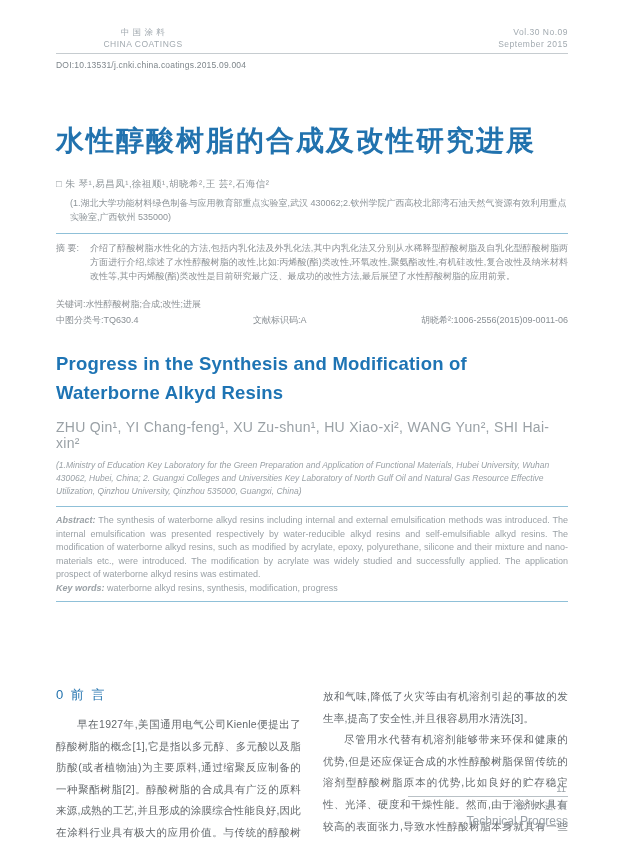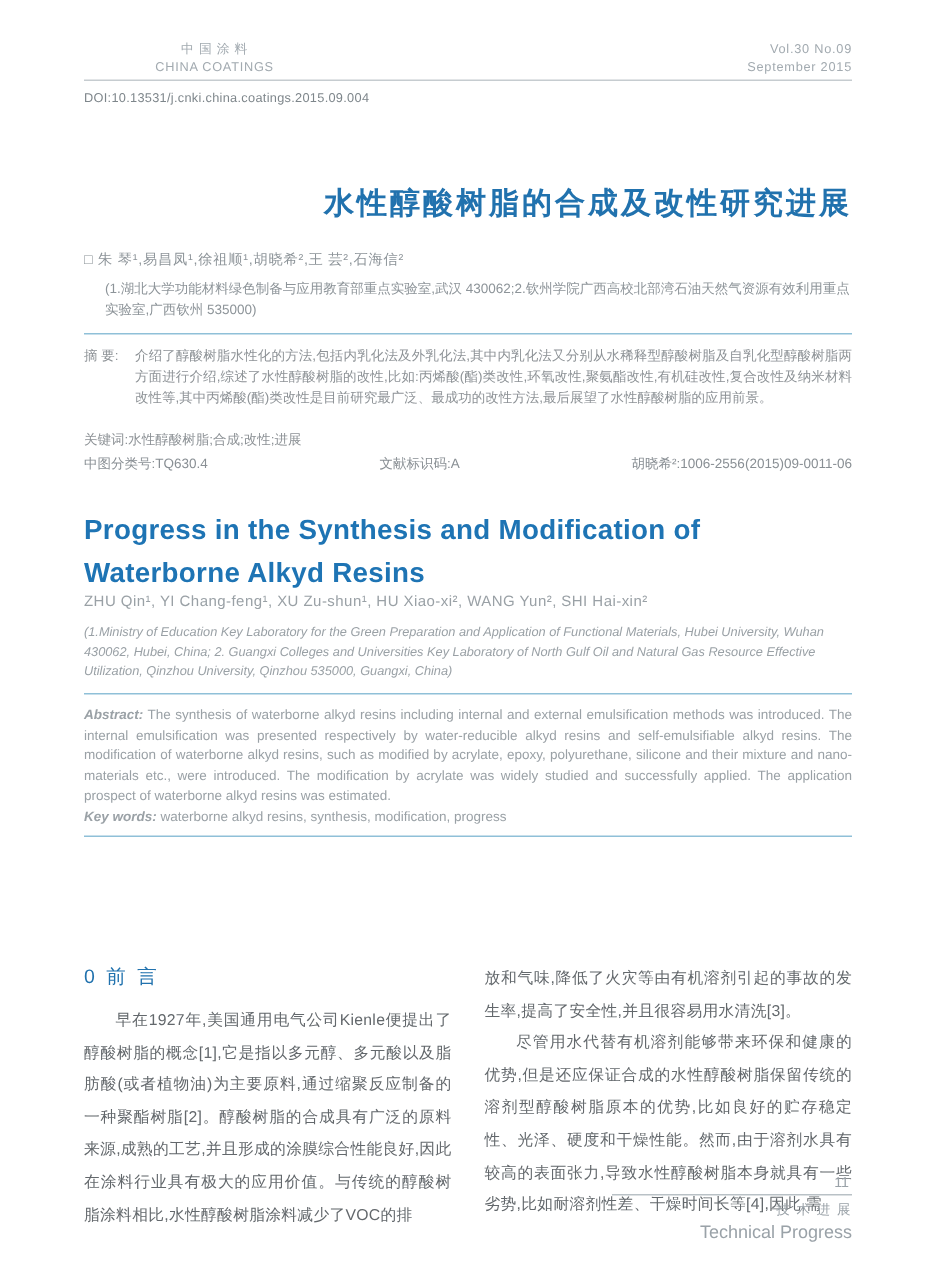--- a/index.html
+++ b/index.html
@@ -31,22 +31,22 @@
   .rule.blue { background: #8fc0d8; }
   .doi {
     margin-top: 6px;
     font-size: 8.5px;
     color: #7e868b;
     letter-spacing: 0.2px;
   }
   
   .cn-title {
     margin-top: 52px;
-    text-align: right;
-    font-size: 20px;
+    text-align: left;
+    font-size: 28px;
     font-weight: bold;
     color: #2172ae;
     letter-spacing: 2px;
     font-family: "Liberation Sans", sans-serif;
   }
   .cn-authors {
     margin-top: 18px;
     font-size: 9.5px;
     color: #8d9499;
     letter-spacing: 0.5px;
@@ -85,21 +85,22 @@
   
   .en-title {
     margin-top: 22px;
     font-size: 18.5px;
     line-height: 29px;
     font-weight: bold;
     color: #1e74b4;
     letter-spacing: 0.2px;
   }
   .en-authors {
-    font-size: 10px;
+    margin-top: 12px;
+    font-size: 14px;
     color: #9aa1a6;
     letter-spacing: 0.3px;
   }
   .en-affil {
     margin-top: 8px;
     font-size: 8.5px;
     line-height: 13px;
     font-style: italic;
     color: #9aa1a6;
   }

